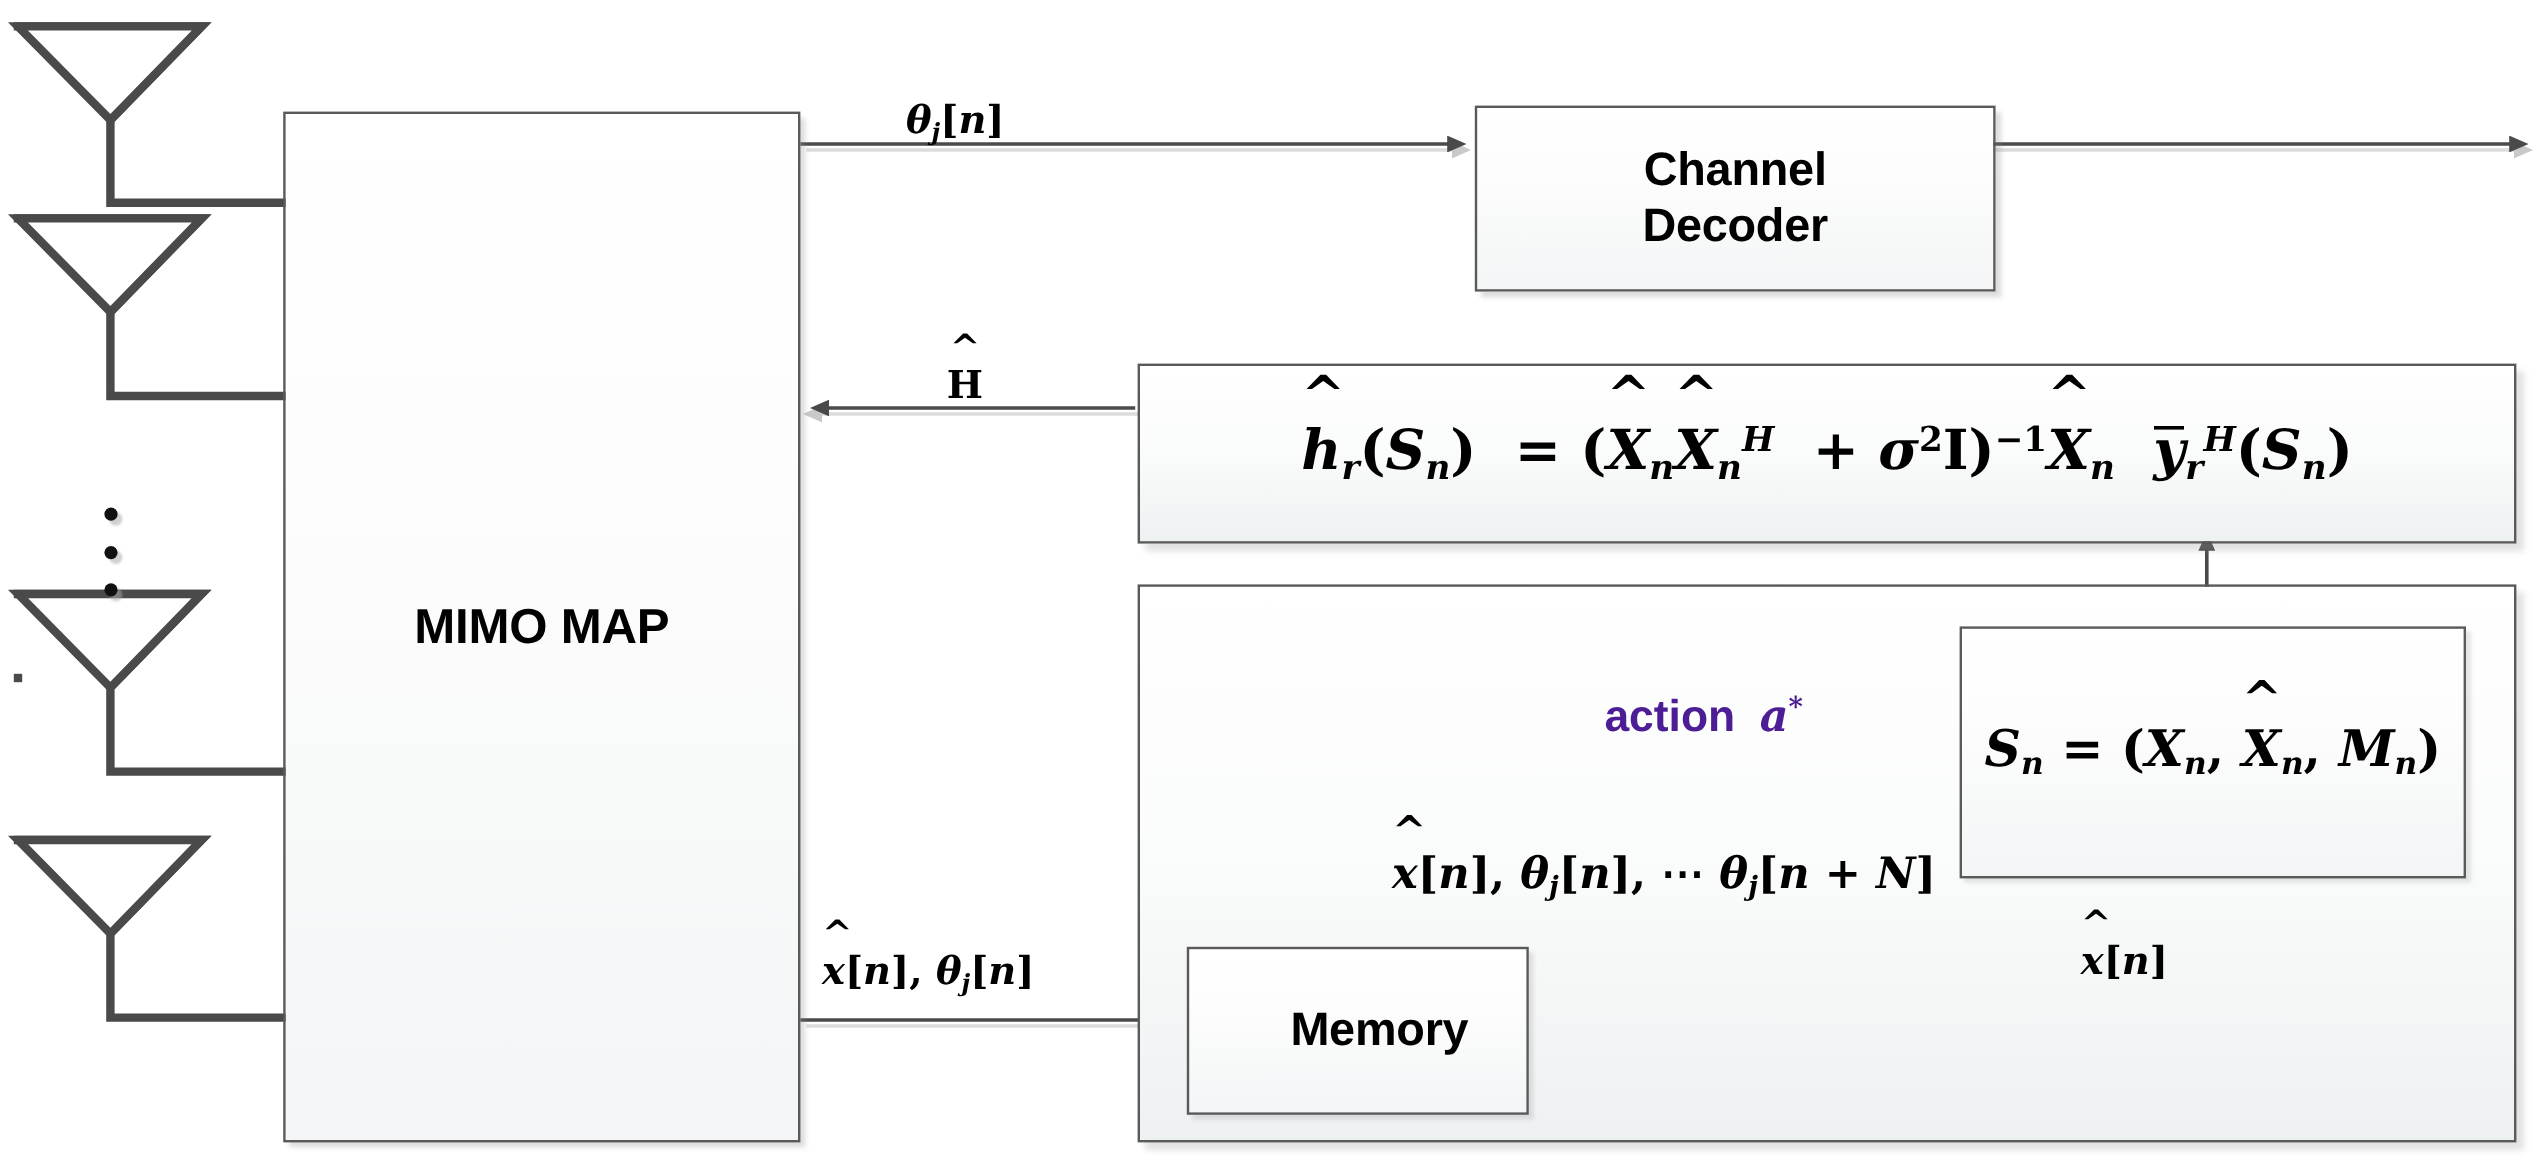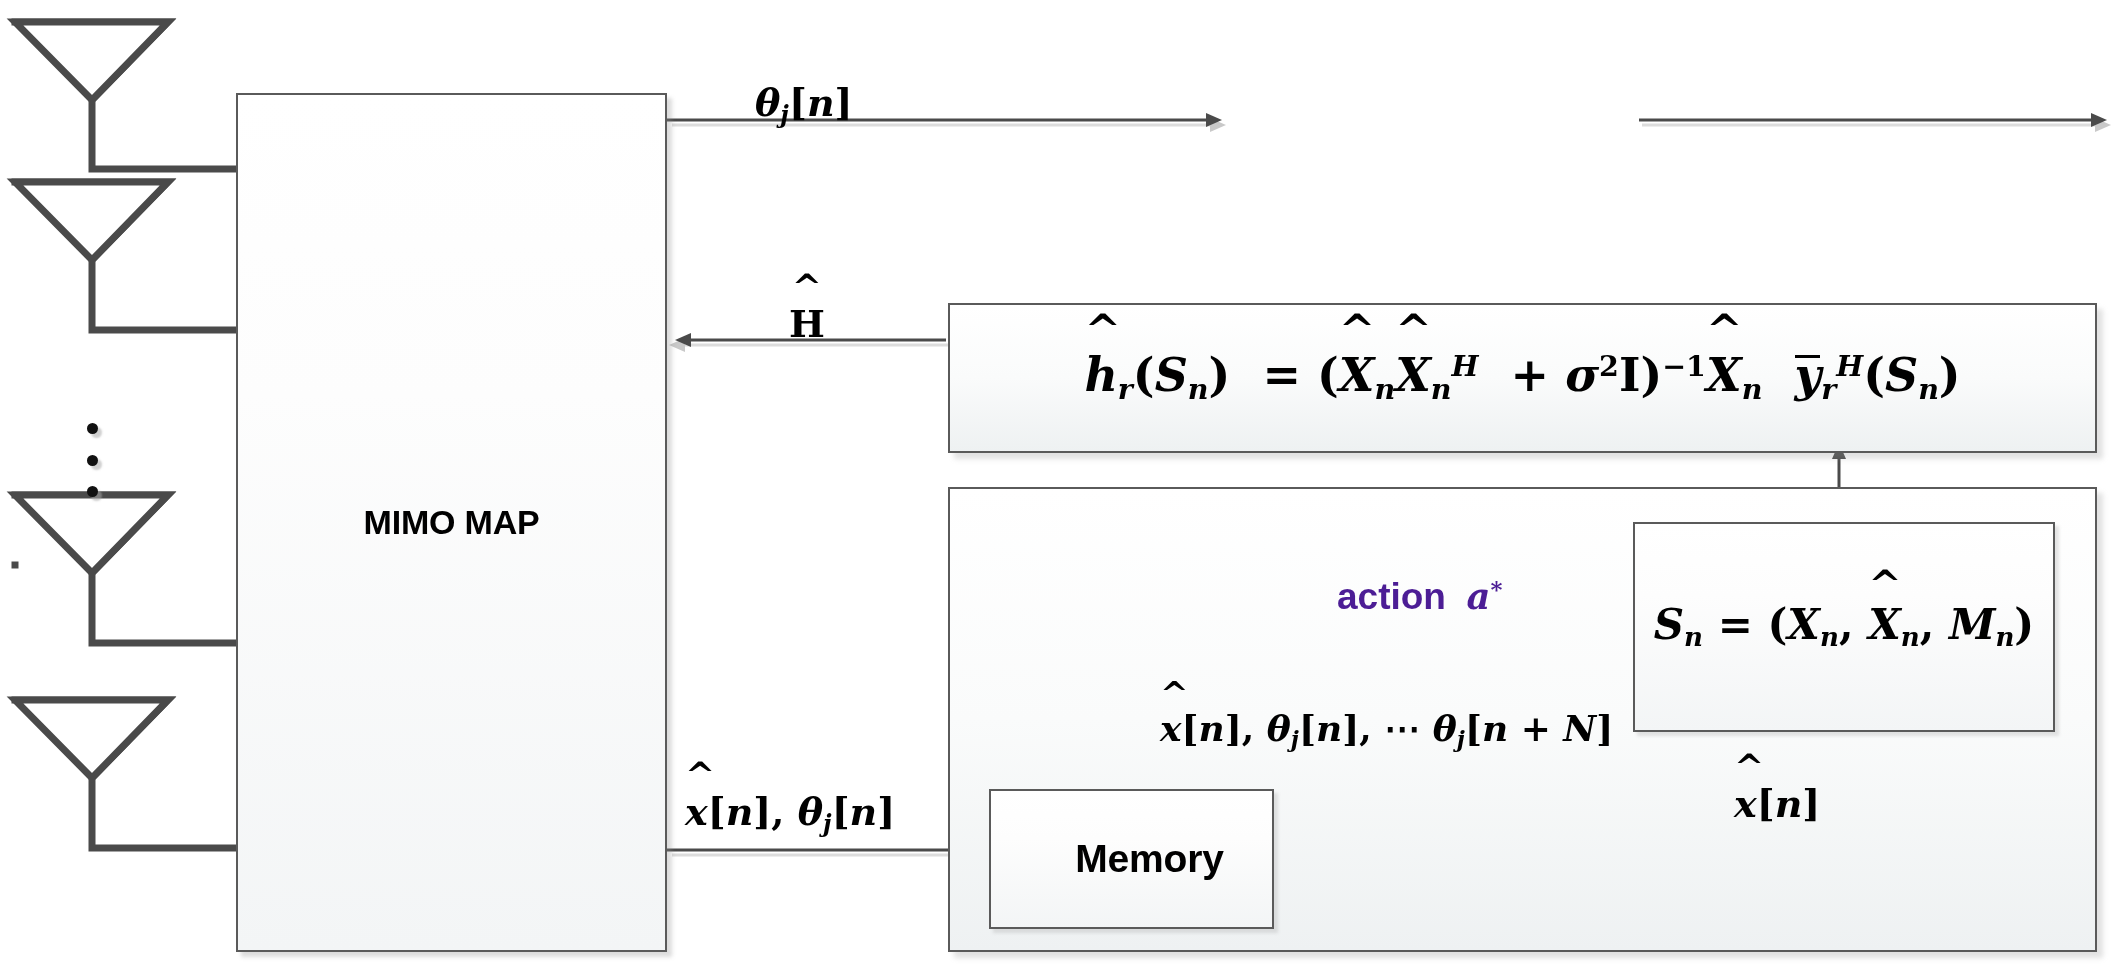--- a/index.html
+++ b/index.html
@@ -50,36 +50,36 @@
     box-shadow: 6px 6px 5px rgba(150,150,150,0.28);
   }
 
   .box-label {
     font-family: "Liberation Sans", sans-serif;
     font-weight: bold;
     color: #000000;
     line-height: 1.18;
     letter-spacing: -0.2px;
   }
-  .lbl-40 { font-size: 34px; }
+  .lbl-40 { font-size: 41px; }
   .lbl-38 { font-size: 39px; }
 
   
   .math {
     position: absolute;
     font-family: "DejaVu Serif", "Liberation Serif", serif;
     font-weight: bold;
     font-style: italic;
     color: #000000;
     white-space: nowrap;
     line-height: 1;
   }
   .math.upr { font-style: normal; }
   .m-eq   { font-size: 46px; }
-  .m-lab  { font-size: 38px; }
+  .m-lab  { font-size: 32px; }
   .m-lab2 { font-size: 36px; }
   .m-big  { font-size: 42px; }
 
   sub, sup {
     font-size: 0.62em;
     font-style: italic;
   }
   sub { vertical-align: -0.28em; }
   sup { vertical-align: 0.52em; }
   .rm { font-style: normal; }
@@ -210,20 +210,26 @@
       <span></span>
       <span></span>
   </div>
 
   <div class="box" style="left:236px; top:93px; width:431px; height:859px;">
     <div class="box-label lbl-40">
       <div>MIMO MAP</div>
     </div>
   </div>
 
+  <div class="box" style="left:1229px; top:88px; width:434px; height:155px;">
+    <div class="box-label lbl-38">
+      <div>Channel</div>
+      <div>Decoder</div>
+    </div>
+  </div>
 
   <div class="container-box" style="left:948px; top:303px; width:1149px; height:150px;
               display:flex; align-items:center; justify-content:center;">
     <div class="math m-eq" style="position:relative;">
       <span class="hat-wrap"><span class="hat">^</span>h</span><sub>r</sub><span class="rm">(</span>S<sub>n</sub><span class="rm">)</span>
       <span class="rm">&nbsp;=&nbsp;(</span><span class="hat-wrap"><span class="hat">^</span>X</span><sub>n</sub><span class="hat-wrap"><span class="hat">^</span>X</span><sub>n</sub><sup>H</sup>
       <span class="rm">&nbsp;+&nbsp;</span>σ<sup class="rm">2</sup><span class="rm">I)</span><sup class="rm">−1</sup><span class="hat-wrap"><span class="hat">^</span>X</span><sub>n</sub>
       <span>&nbsp;</span><span class="bar-wrap"><span class="bar"></span>y</span><sub>r</sub><sup>H</sup><span class="rm">(</span>S<sub>n</sub><span class="rm">)</span>
     </div>
   </div>

